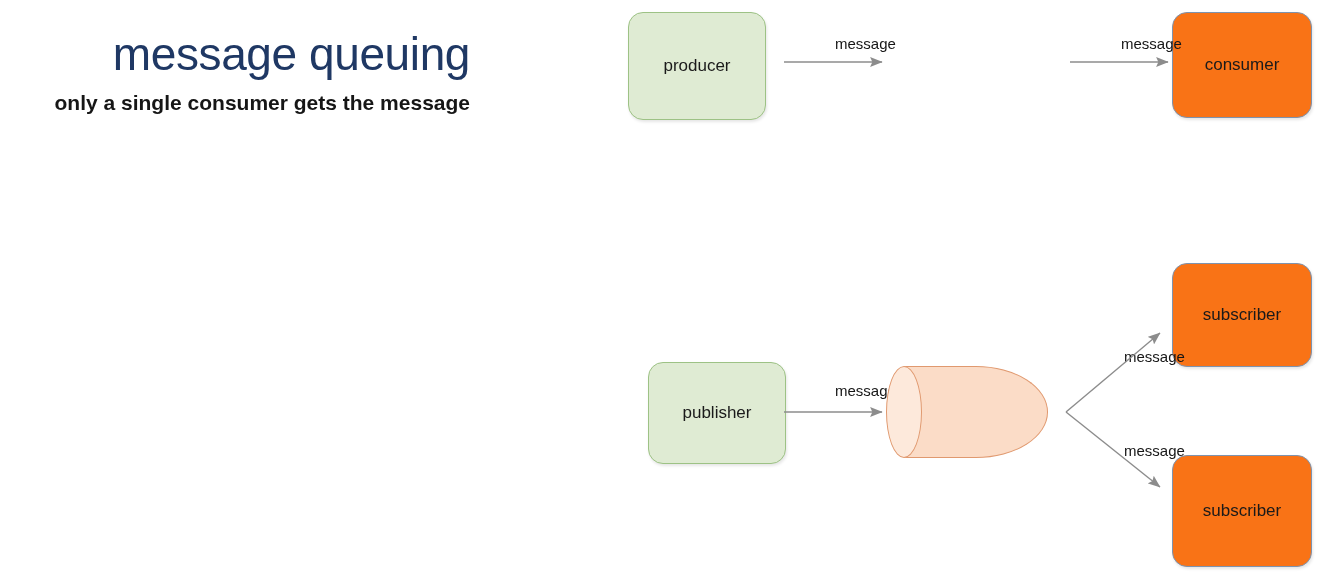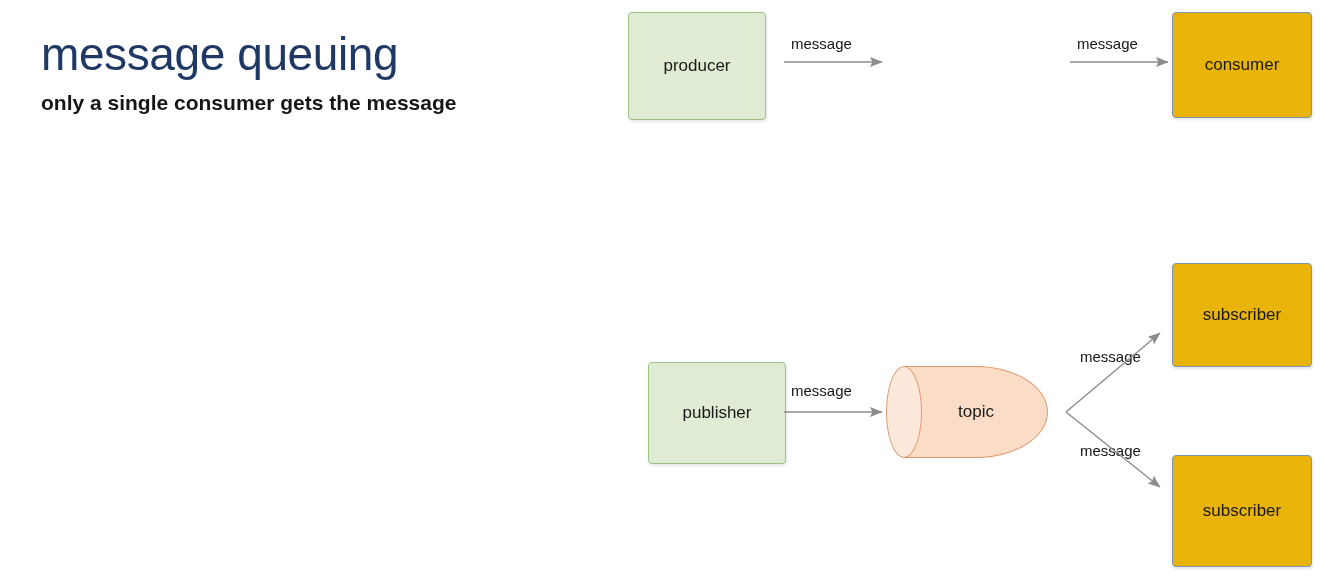--- a/index.html
+++ b/index.html
@@ -18,22 +18,21 @@
   #canvas {
     position: absolute;
     left: 0; top: 0;
     width: 1333px;
     height: 580px;
   }
 
   
   .text-block {
     position: absolute;
-    text-align: left;
-    margin-left: 41px;
+    text-align: right;
   }
   .heading {
     color: #1F3864;
     font-size: 46px;
     font-weight: 400;
     line-height: 1.05;
     letter-spacing: -0.4px;
     white-space: nowrap;
   }
   .subheading {
@@ -47,29 +46,29 @@
 
   
   .node {
     position: absolute;
     box-sizing: border-box;
     display: flex;
     align-items: center;
     justify-content: center;
     font-size: 17px;
     color: #1a1a1a;
-    border-radius: 4px;
+    border-radius: 15px;
   }
   .node-green {
     background: #DFEBD3;
     border: 1.6px solid #9DC285;
     box-shadow: 1px 2px 3px rgba(0,0,0,0.10);
   }
   .node-blue {
-    background: #eab308;
+    background: #f97316;
     border: 1.6px solid #7E93AE;
     box-shadow: 1px 2px 3px rgba(0,0,0,0.10);
   }
 
   
   .cylinder {
     position: absolute;
     box-sizing: border-box;
   }
   .cyl-body {
@@ -110,20 +109,21 @@
     color: #1a1a1a;
     z-index: 3;
   }
 
   
   .edge-label {
     position: absolute;
     font-size: 15px;
     color: #161616;
     white-space: nowrap;
+    margin-left: 44px;
   }
 
   svg.arrows {
     position: absolute;
     left: 0; top: 0;
     width: 1333px;
     height: 580px;
     overflow: visible;
     pointer-events: none;
   }
@@ -151,21 +151,20 @@
   <div class="edge-label" style="left:1077px; top:35px;">message</div>
 
 
   <div class="node node-green" style="left:628px; top:362px; width:138px; height:102px;margin-left:20px;">
     <span>publisher</span>
   </div>
 
   <div class="cylinder" style="left:886px; top:366px; width:162px; height:92px;">
     <div class="cyl-body"></div>
     <div class="cyl-cap"></div>
-    <div class="cyl-label">topic</div>
   </div>
 
   <div class="node node-blue" style="left:1172px; top:263px; width:140px; height:104px;">
     <span>subscriber</span>
   </div>
 
   <div class="node node-blue" style="left:1172px; top:455px; width:140px; height:112px;">
     <span>subscriber</span>
   </div>
 

